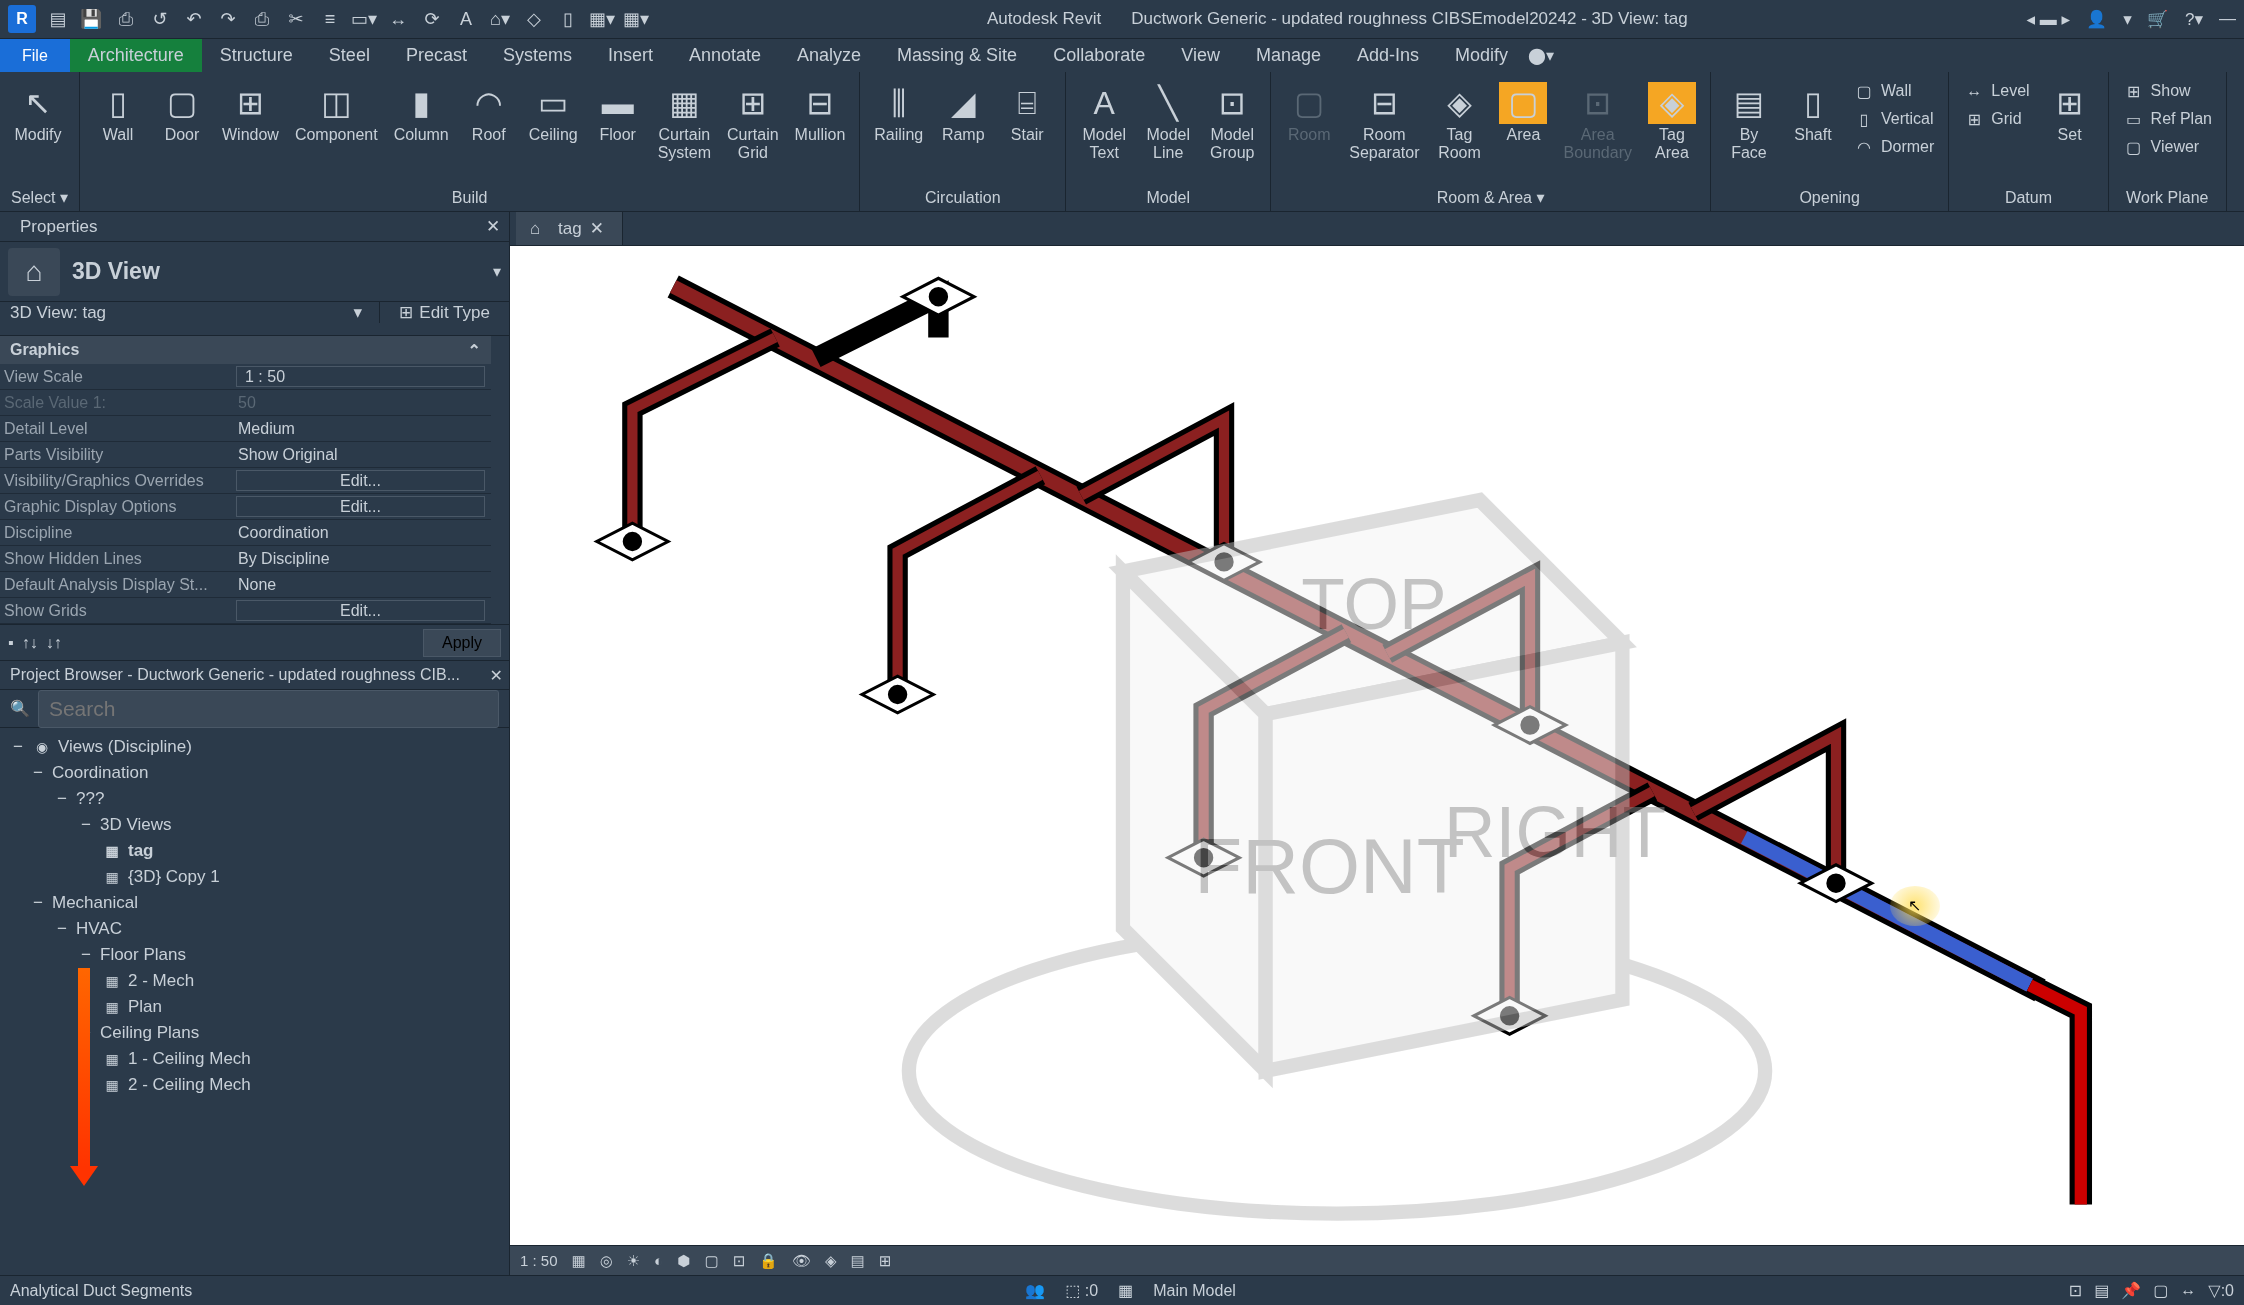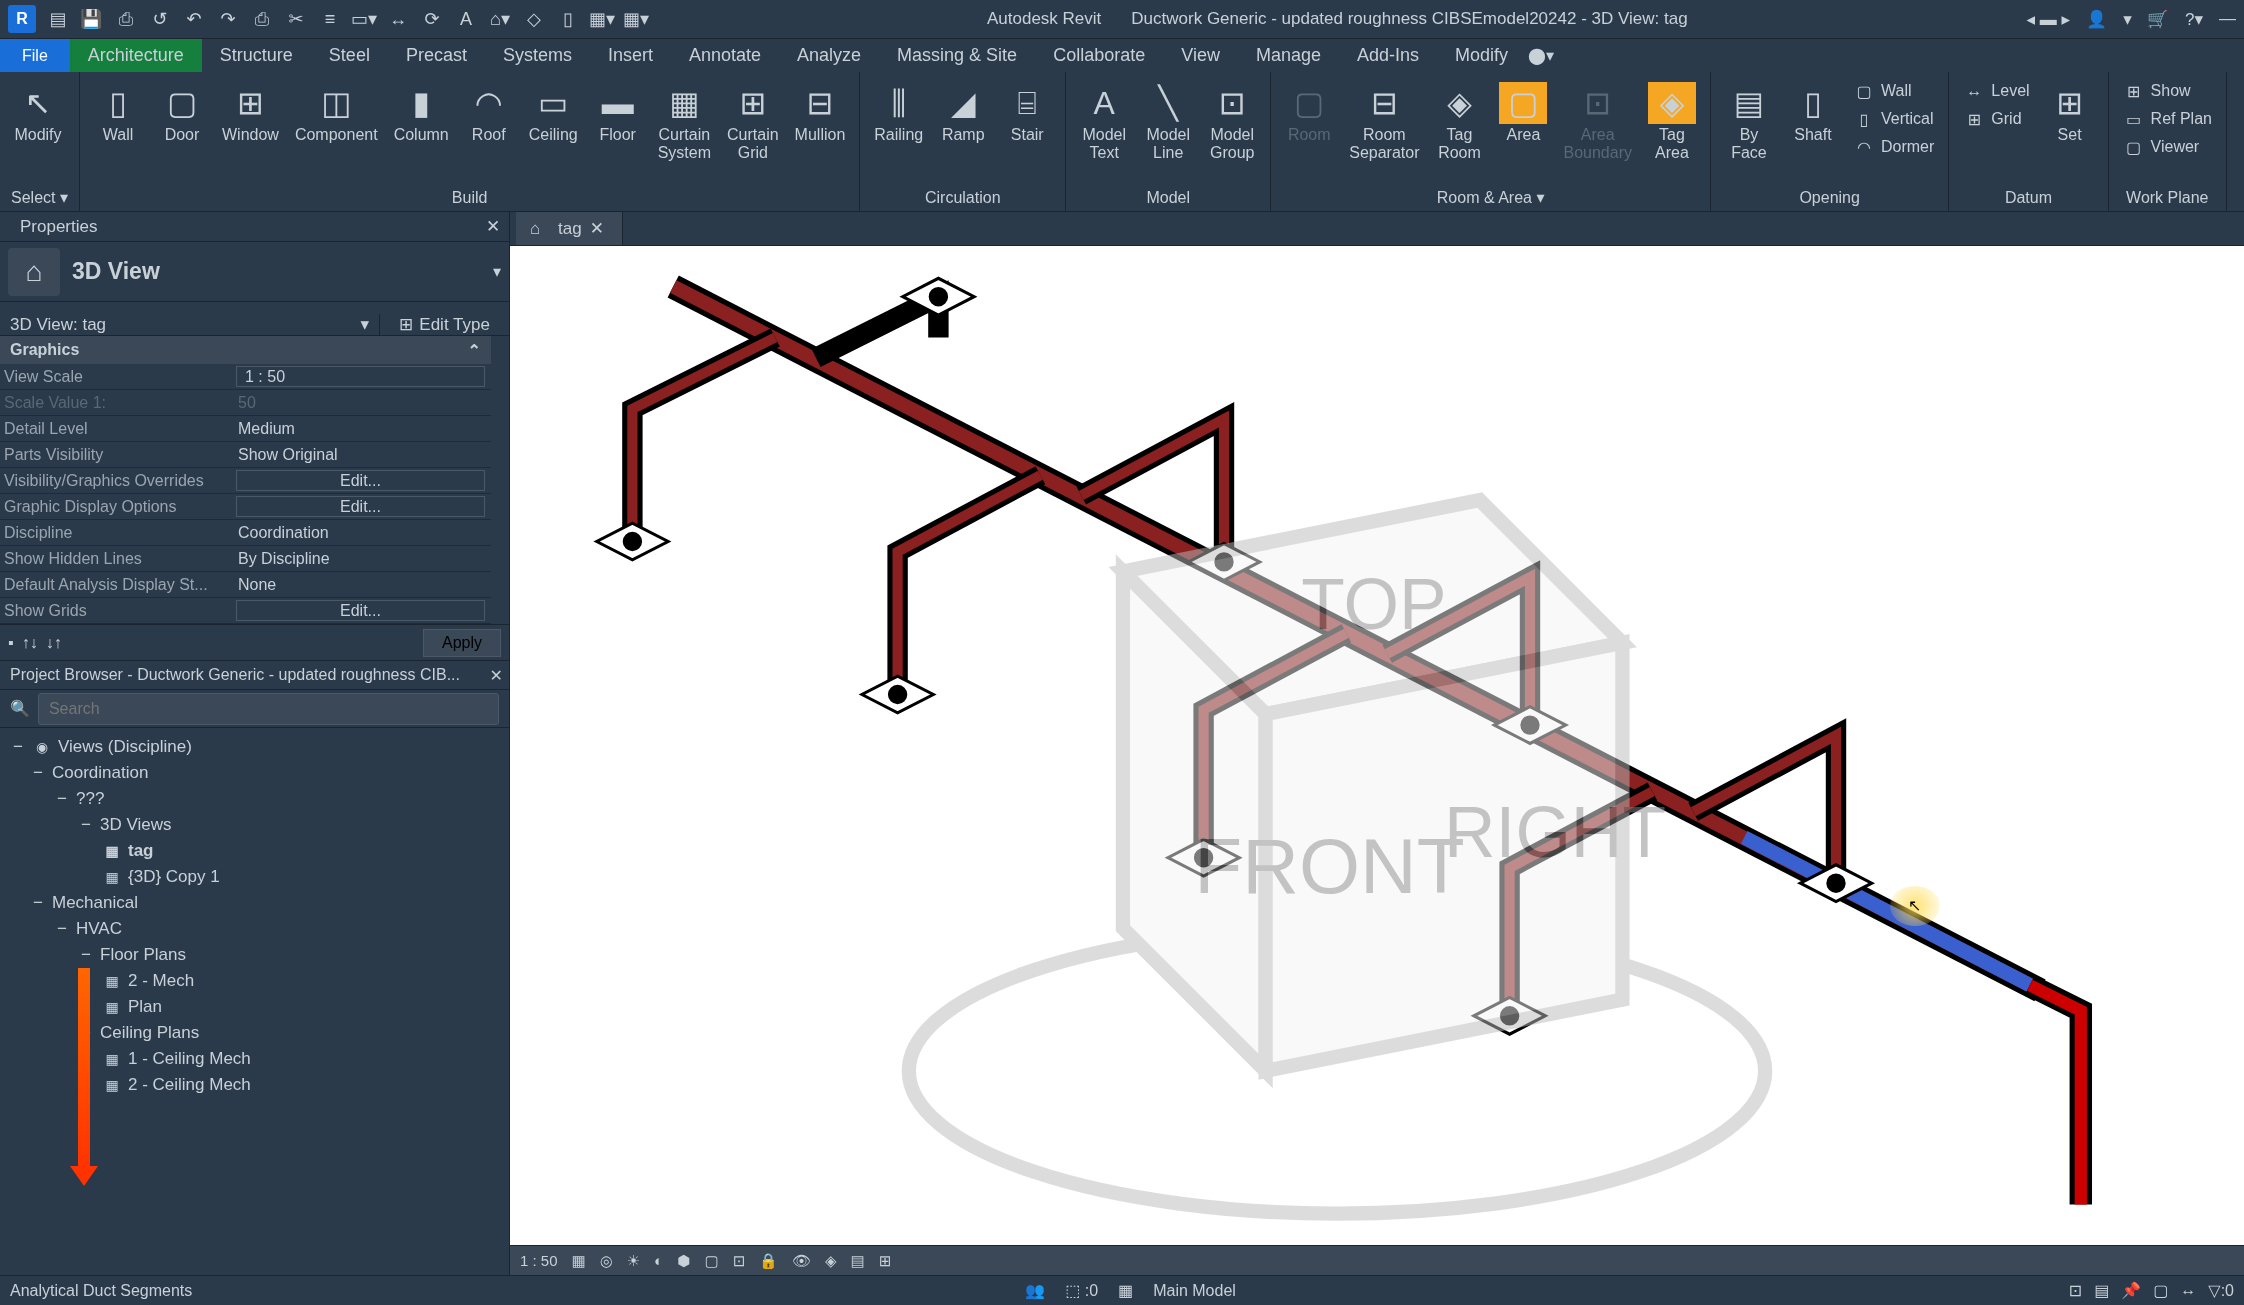--- a/index.html
+++ b/index.html
@@ -39,37 +39,37 @@
 .main { display: flex; height: calc(1305px - 38px - 34px - 140px - 30px); }
 .left-panel { width: 510px; background: #2b3a4a; display: flex; flex-direction: column; border-right: 1px solid #1a2530; }
 .viewport-area { flex: 1; background: #2b3a4a; display: flex; flex-direction: column; }
 
 
 .palette-header { height: 30px; background: #2b3a4a; border-bottom: 1px solid #1a2530; display: flex; align-items: center; padding: 0 20px; font-size: 17px; position: relative; }
 .palette-header .close { position: absolute; right: 6px; top: 4px; width: 20px; height: 20px; display: flex; align-items: center; justify-content: center; cursor: pointer; }
 .type-selector { height: 60px; display: flex; align-items: center; padding: 8px; gap: 12px; border-bottom: 1px solid #1a2530; }
 .type-selector .ticon { width: 52px; height: 48px; background: #3a4857; border-radius: 4px; display: flex; align-items: center; justify-content: center; font-size: 28px; }
 .type-selector .tname { flex: 1; font-size: 23px; font-weight: bold; }
-.instance-row { height: 34px; display: flex; align-items: flex-end; border-bottom: 1px solid #1a2530; }
+.instance-row { height: 34px; display: flex; align-items: flex-start; border-bottom: 1px solid #1a2530; gap: 7px; }
 .instance-row .dropdown { flex: 1; padding: 0 10px; font-size: 17px; display: flex; align-items: center; justify-content: space-between; }
 .instance-row .edit-type { width: 130px; border-left: 1px solid #1a2530; display: flex; align-items: center; justify-content: center; gap: 6px; font-size: 17px; cursor: pointer; }
 .prop-group-header { height: 28px; background: #3a4857; padding: 0 10px; display: flex; align-items: center; justify-content: space-between; font-size: 16px; font-weight: 600; }
 .prop-row { height: 26px; display: flex; border-bottom: 1px solid #1f2b38; font-size: 16px; }
 .prop-row .plabel { width: 230px; padding: 0 4px; display: flex; align-items: center; color: #9aa5b0; }
 .prop-row .pvalue { flex: 1; padding: 0 8px; display: flex; align-items: center; }
 .prop-row .pvalue.input { border: 1px solid #4a5867; margin: 2px 6px; }
 .prop-row .pvalue.btn { justify-content: center; border: 1px solid #4a5867; margin: 2px 6px; cursor: pointer; }
 .prop-toolbar { height: 36px; border-top: 1px solid #1a2530; display: flex; align-items: center; padding: 0 8px; gap: 8px; }
 .prop-toolbar .apply { margin-left: auto; padding: 4px 18px; background: #3a4857; border: 1px solid #4a5867; font-size: 16px; cursor: pointer; }
 
 
 .browser-header { height: 30px; border-top: 1px solid #1a2530; border-bottom: 1px solid #1a2530; display: flex; align-items: center; padding: 0 10px; font-size: 16px; position: relative; }
 .browser-header .close { position: absolute; right: 6px; }
 .search-row { height: 38px; border-bottom: 1px solid #1a2530; display: flex; align-items: center; padding: 0 10px; gap: 8px; }
-.search-row input { flex: 1; background: #3a4857; border: 1px solid #4a5867; color: #c8d0d8; padding: 6px 10px; font-size: 16px; border-radius: 3px; }
+.search-row input { flex: 1; background: #3a4857; border: 1px solid #4a5867; color: #c8d0d8; padding: 6px 10px; font-size: 21px; border-radius: 3px; }
 .tree { flex: 1; overflow-y: auto; padding: 6px 0; font-size: 17px; position: relative; }
 .tree-item { display: flex; align-items: center; padding: 3px 10px; gap: 6px; cursor: pointer; }
 .tree-item .expander { width: 16px; text-align: center; }
 .tree-item .ticon { width: 20px; height: 20px; display: flex; align-items: center; justify-content: center; font-size: 14px; }
 .tree-item.bold { font-weight: bold; }
 .indent-1 { padding-left: 30px; }
 .indent-2 { padding-left: 54px; }
 .indent-3 { padding-left: 78px; }
 .indent-4 { padding-left: 102px; }
 .orange-arrow { position: absolute; left: 78px; top: 240px; width: 12px; height: 200px; background: linear-gradient(#ff6600, #ff3300); }

